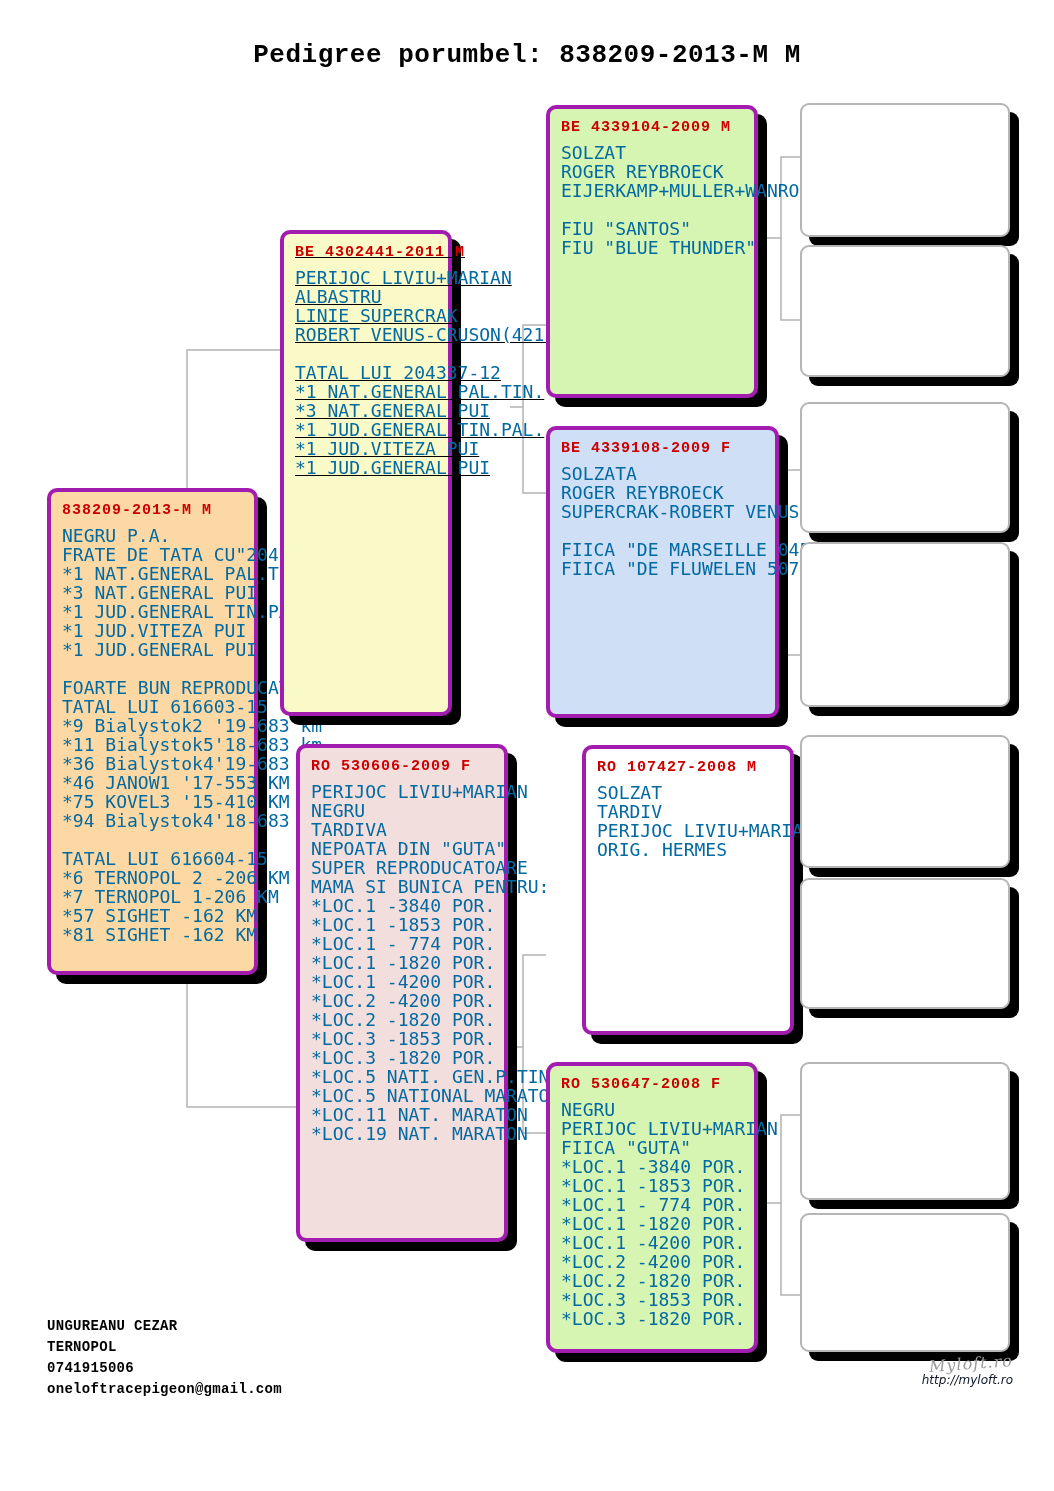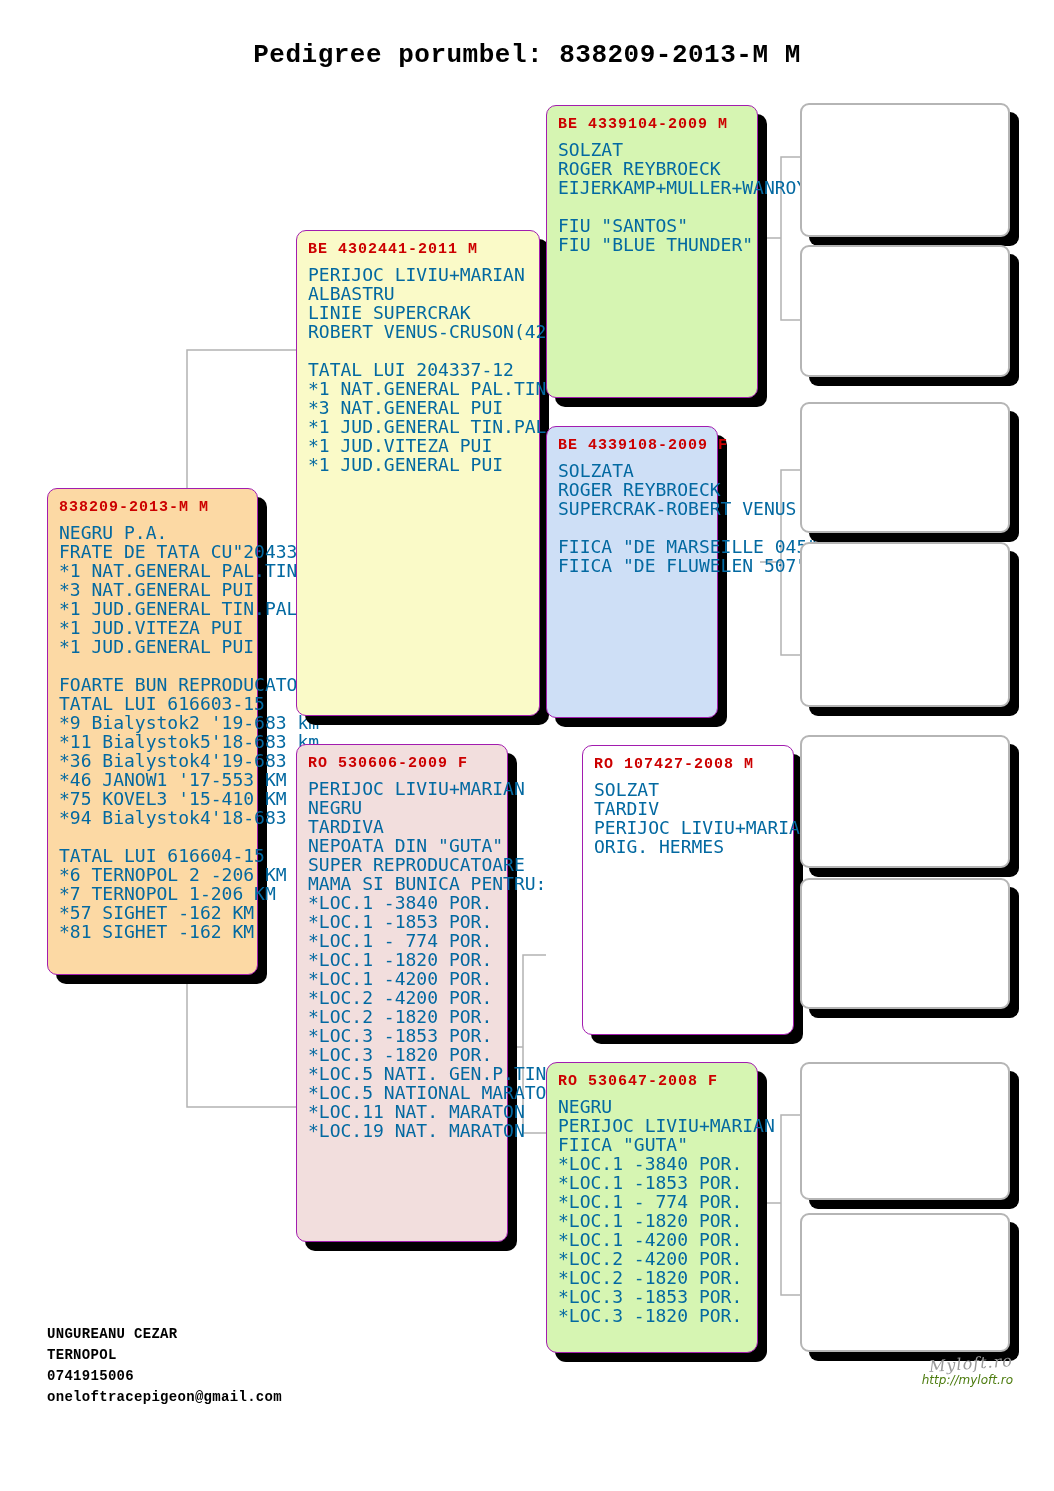--- a/index.html
+++ b/index.html
@@ -7,61 +7,61 @@
     position:relative; width:1054px; height:1491px; background:#ffffff;
     font-family:"DejaVu Sans Mono", monospace; overflow:hidden;
   }
   .title {
     position:absolute; top:40px; left:0; width:100%; text-align:center;
     font-family:"Liberation Mono", monospace; font-weight:bold;
     font-size:26px; color:#000; letter-spacing:0.5px; white-space:nowrap;
   }
   .pbox {
     position:absolute; box-sizing:border-box;
-    border:1px solid #a21caf; border-radius:10px;
+    border:4px solid #a21caf; border-radius:10px;
     box-shadow:9px 9px 0 #000000;
     padding:10px 8px 10px 11px;
   }
   .ring {
     font-family:"Liberation Mono", monospace; font-weight:bold;
     font-size:15px; letter-spacing:1px; color:#cc0000; white-space:nowrap;
   }
   pre.details {
     margin:7px 0 0 0; font-family:"DejaVu Sans Mono", monospace;
     font-size:18px; line-height:19px; color:#0369a1; white-space:pre;
   }
   .box-subject { left:47px;  top:488px;  width:211px; height:487px; background:#fcd9a4; }
-  .box-father  { left:296px; top:230px;  width:244px; height:486px; background:#fafac8; }
+  .box-father  { left:280px; top:230px;  width:172px; height:486px; background:#fafac8;text-decoration:underline; }
   .box-mother  { left:296px; top:744px;  width:212px; height:498px; background:#f2dedd; }
   .box-pgf     { left:546px; top:105px;  width:212px; height:293px; background:#d6f5b2; }
-  .box-pgm     { left:546px; top:426px;  width:172px; height:292px; background:#cedff6; }
+  .box-pgm     { left:546px; top:426px;  width:233px; height:292px; background:#cedff6; }
   .box-mgf     { left:546px; top:745px;  width:212px; height:290px; background:#ffffff;margin-left:36px; }
   .box-mgm     { left:546px; top:1062px; width:212px; height:291px; background:#d6f5b2;border-radius:11px; }
   .ebox {
     position:absolute; left:800px; width:210px; box-sizing:border-box;
     background:#ffffff; border:2px solid #b5b5b5; border-radius:9px;
     box-shadow:9px 9px 0 #000000;
   }
   svg.connectors { position:absolute; left:0; top:0; }
   .footer {
     position:absolute; left:47px; top:1316px;
     font-family:"Liberation Mono", monospace; font-weight:bold;
-    font-size:14px; line-height:21px; letter-spacing:0.3px; color:#000;margin-top:8px;
+    font-size:14px; line-height:21px; letter-spacing:0.3px; color:#000;
   }
   .watermark {
     position:absolute; left:800px; top:1354px; width:213px; text-align:right;
   }
   .wm-logo {
     font-family:"DejaVu Serif", serif; font-style:italic; color:#999;
     font-size:16px; transform:rotate(-4deg); display:inline-block;
     letter-spacing:1px;
   }
   .wm-url {
     font-family:"DejaVu Sans", sans-serif; font-style:italic;
-    font-size:12px; color:#4d7c0f; margin-top:0px;
+    font-size:12px; color:#0f172a; margin-top:0px;
   }
 </style>
 </head>
 <body>
 
 <div class="page">
 
   <div class="title">Pedigree porumbel: 838209-2013-M M</div>
 
   <svg class="connectors" width="1054" height="1491" viewBox="0 0 1054 1491">

